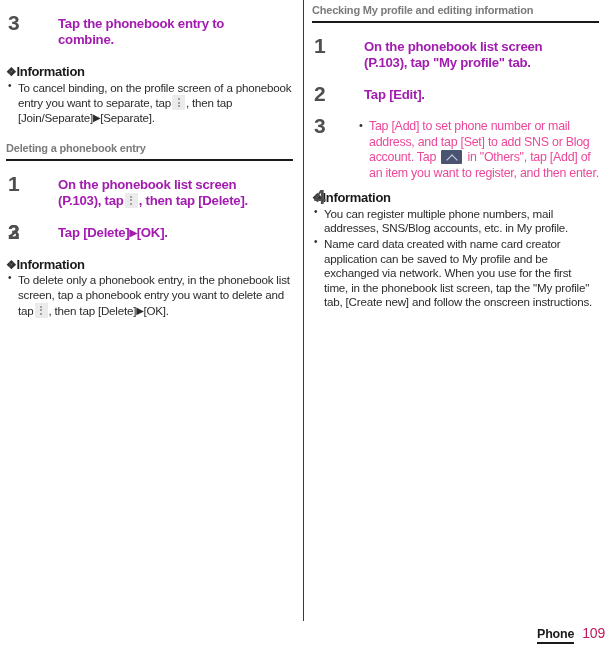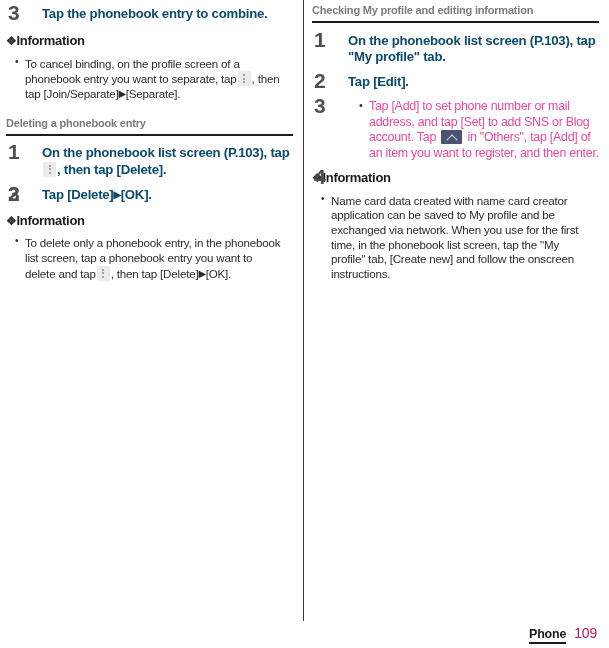--- a/index.html
+++ b/index.html
@@ -66,24 +66,24 @@
     top: -4px;
     font-size: 21px;
     font-weight: bold;
     color: #4f4f4f;
     line-height: 1;
     letter-spacing: -0.5px;
   }
   .step-title {
     font-size: 13.2px;
     font-weight: bold;
-    color: #0c4a6e;
+    color: #a21caf;
     line-height: 1.22;
     letter-spacing: -0.25px;
-    margin: 0;
+    margin: 16px;
   }
 
   
   ul.bullets {
     list-style: none;
     margin: 1px 0 0 0;
     padding: 0;
   }
   ul.bullets.indent { padding-left: 10px; }
   ul.bullets li {
@@ -113,21 +113,21 @@
     letter-spacing: -0.3px;
     line-height: 1.2;
   }
   .info-head .dia {
     font-size: 12px;
     margin-right: 0px;
     color: #333;
   }
   ul.info-list {
     list-style: none;
-    margin: 8px;
+    margin: 1px;
     padding: 0;
   }
   ul.info-list li {
     position: relative;
     padding-left: 11px;
     font-size: 11.6px;
     line-height: 1.26;
     color: #2b2b2b;
     letter-spacing: -0.2px;
     margin-bottom: 1px;
@@ -190,21 +190,21 @@
 
   .tri {
     font-size: 10px;
     vertical-align: 1px;
     letter-spacing: -0.5px;
   }
 
   
   .footer {
     position: absolute;
-    right: 12px;
+    right: 4px;
     bottom: 4px;
     display: flex;
     align-items: baseline;
     gap: 8px;
   }
   .footer-chapter {
     font-size: 12.5px;
     font-weight: bold;
     color: #1a1a1a;
     border-bottom: 2px solid #1a1a1a;
@@ -289,20 +289,21 @@
     </div>
 
     <div class="step" style="margin-top:9px;">
       <div class="step-num">4</div>
     </div>
 
     <div class="info-head" style="margin-top:9px;">
       <span class="dia">❖</span><span>Information</span>
     </div>
     <ul class="info-list">
+      <li>You can register multiple phone numbers, mail addresses, SNS/Blog accounts, etc. in My profile.</li>
       <li>Name card data created with name card creator application can be saved to My profile and be exchanged via network. When you use for the first time, in the phonebook list screen, tap the "My profile" tab, [Create new] and follow the onscreen instructions.</li>
     </ul>
 
   </div>
 
   <div class="footer">
     <span class="footer-chapter">Phone</span>
     <span class="footer-page">109</span>
   </div>
 

